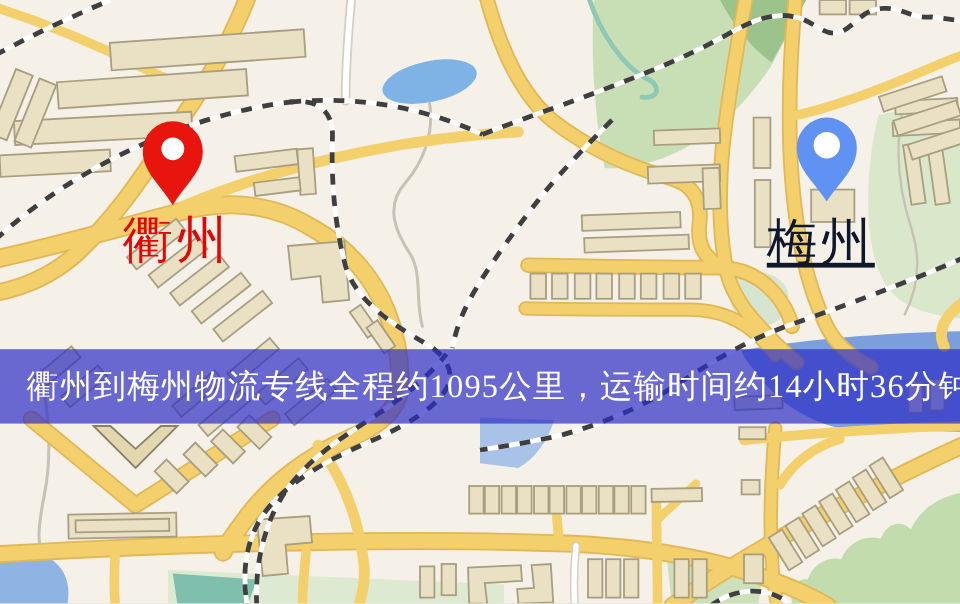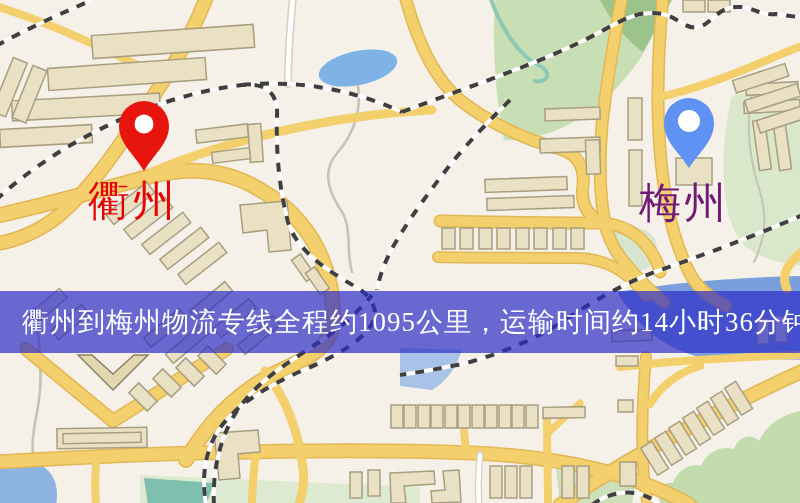--- a/index.html
+++ b/index.html
@@ -8,22 +8,22 @@
     background:#f5f0e8;
     font-family:"Liberation Sans","DejaVu Sans",sans-serif;
   }
   .screen svg{position:absolute;left:0;top:0;display:block;}
   .pin-label{
     position:absolute;
     font-family:"Liberation Serif","DejaVu Serif",serif;
     font-size:42px;line-height:1.0;font-weight:400;letter-spacing:3px;
     white-space:nowrap;text-shadow:0 0 1px rgba(255,255,255,.35);
   }
-  .origin-label{left:88px;top:180px;color:#e60400;}
-  .dest-label{left:639px;top:182px;color:#701a75;}
+  .origin-label{left:102px;top:180px;color:#e60400;}
+  .dest-label{left:639px;top:182px;color:#0f172a;text-decoration:underline;}
   .banner{
     position:absolute;left:0;top:291px;width:800px;height:62px;
     background:rgba(46,46,200,0.70);
   }
   .banner span{
     display:block;padding-left:22px;line-height:62px;
     font-family:"Liberation Serif","DejaVu Serif",serif;
     font-size:27px;color:#ffffff;letter-spacing:1px;white-space:nowrap;
   }
 </style>

